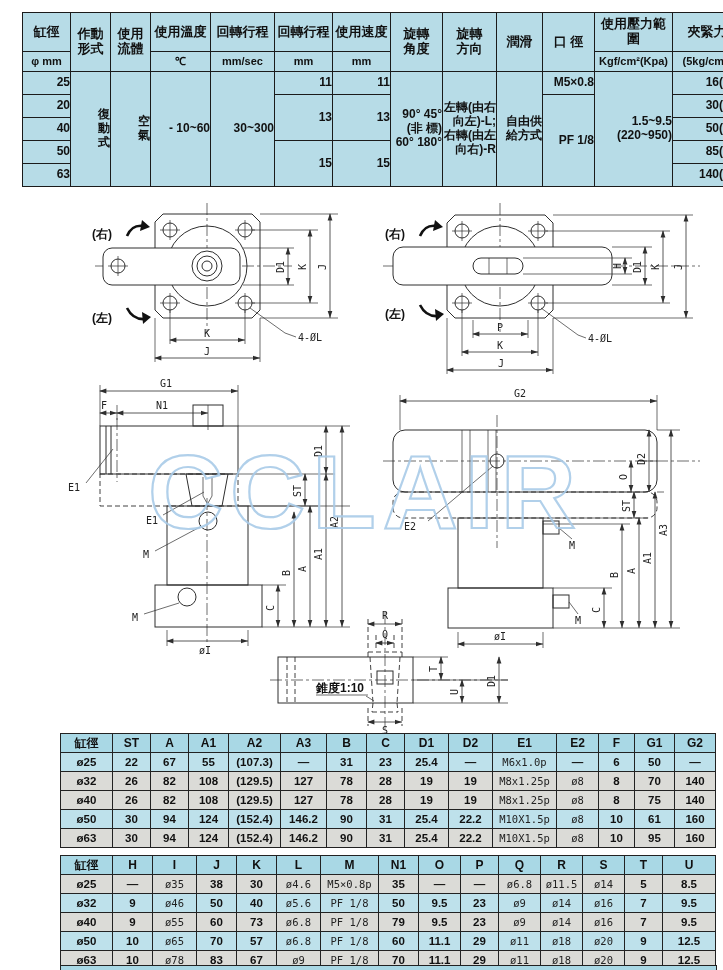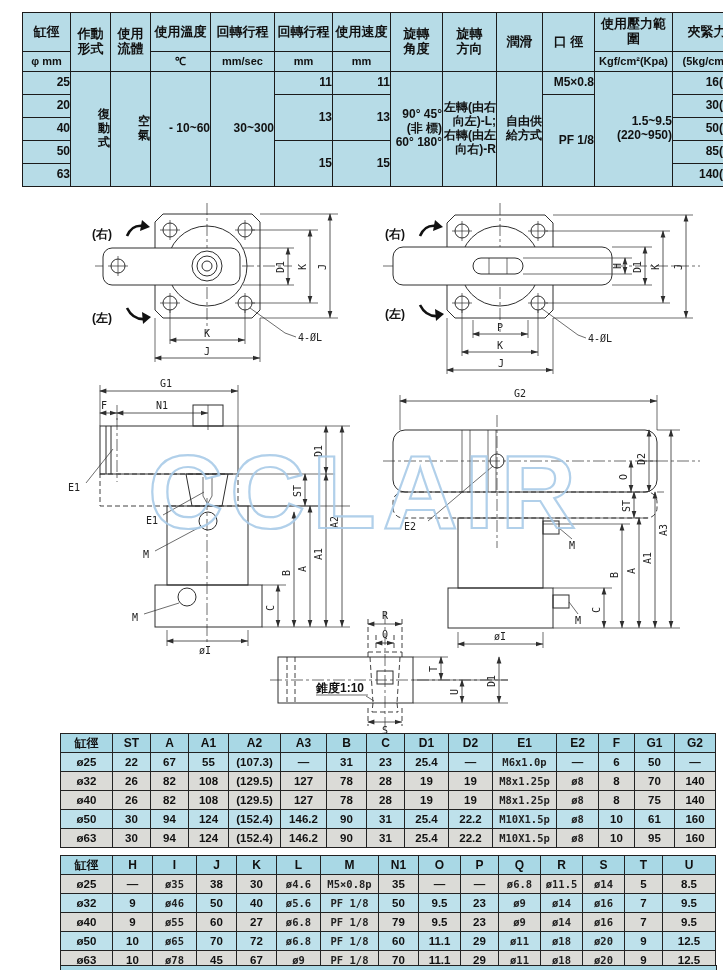--- a/index.html
+++ b/index.html
@@ -19,21 +19,21 @@
   .fs10{font-size:10px;}
   .fs9{font-size:9.5px;}
   .fs11{font-size:11px;}
   
   .dimtab{border-collapse:collapse;table-layout:fixed;width:655px;}
   .dimtab th,.dimtab td{border:1.3px solid #222;height:18px;text-align:center;vertical-align:middle;
                         padding:0;font-size:11.5px;font-weight:bold;overflow:hidden;}
   .dimtab thead th{background:#a9d8e5;font-size:12px;}
   .dimtab tr.rb td{background:#bee1eb;}
   .dimtab tr.rg td{background:#dbdbd7;}
-  .dimtab td.cad{font-family:"DejaVu Sans Mono",monospace;font-weight:bold;font-size:10.5px;color:#222;}
+  .dimtab td.cad{font-family:"DejaVu Sans Mono",monospace;font-weight:normal;font-size:10.5px;color:#222;}
   #dim1{left:60px;top:733px;}
   #dim2{left:60px;top:855px;}
   
   #drawing{left:0;top:0;}
   .ln{stroke:#2e2e2e;stroke-width:1;fill:none;}
   .lnw{stroke:#2e2e2e;stroke-width:1;fill:#ffffff;}
   .thin{stroke:#2e2e2e;stroke-width:0.7;fill:none;}
   .cl{stroke:#2e2e2e;stroke-width:0.7;fill:none;stroke-dasharray:12 3 3 3;}
   .dash{stroke:#2e2e2e;stroke-width:0.9;fill:none;stroke-dasharray:5 3;}
   .dml{stroke:#2e2e2e;stroke-width:0.8;fill:none;marker-start:url(#ar0);marker-end:url(#ar1);}
@@ -592,54 +592,54 @@
             <td class="cad">ø14</td>
             <td class="cad">ø16</td>
             <td>7</td>
             <td>9.5</td>
           </tr>
           <tr class="rg">
             <td>ø40</td>
             <td>9</td>
             <td class="cad">ø55</td>
             <td>60</td>
-            <td>27</td>
+            <td>73</td>
             <td class="cad">ø6.8</td>
             <td class="cad">PF 1/8</td>
             <td>79</td>
             <td>9.5</td>
             <td>23</td>
             <td class="cad">ø9</td>
             <td class="cad">ø14</td>
             <td class="cad">ø16</td>
             <td>7</td>
             <td>9.5</td>
           </tr>
           <tr class="rb">
             <td>ø50</td>
             <td>10</td>
             <td class="cad">ø65</td>
             <td>70</td>
-            <td>72</td>
+            <td>57</td>
             <td class="cad">ø6.8</td>
             <td class="cad">PF 1/8</td>
             <td>60</td>
             <td>11.1</td>
             <td>29</td>
             <td class="cad">ø11</td>
             <td class="cad">ø18</td>
             <td class="cad">ø20</td>
             <td>9</td>
             <td>12.5</td>
           </tr>
           <tr class="rg">
             <td>ø63</td>
             <td>10</td>
             <td class="cad">ø78</td>
-            <td>45</td>
+            <td>83</td>
             <td>67</td>
             <td class="cad">ø9</td>
             <td class="cad">PF 1/8</td>
             <td>70</td>
             <td>11.1</td>
             <td>29</td>
             <td class="cad">ø11</td>
             <td class="cad">ø18</td>
             <td class="cad">ø20</td>
             <td>9</td>

